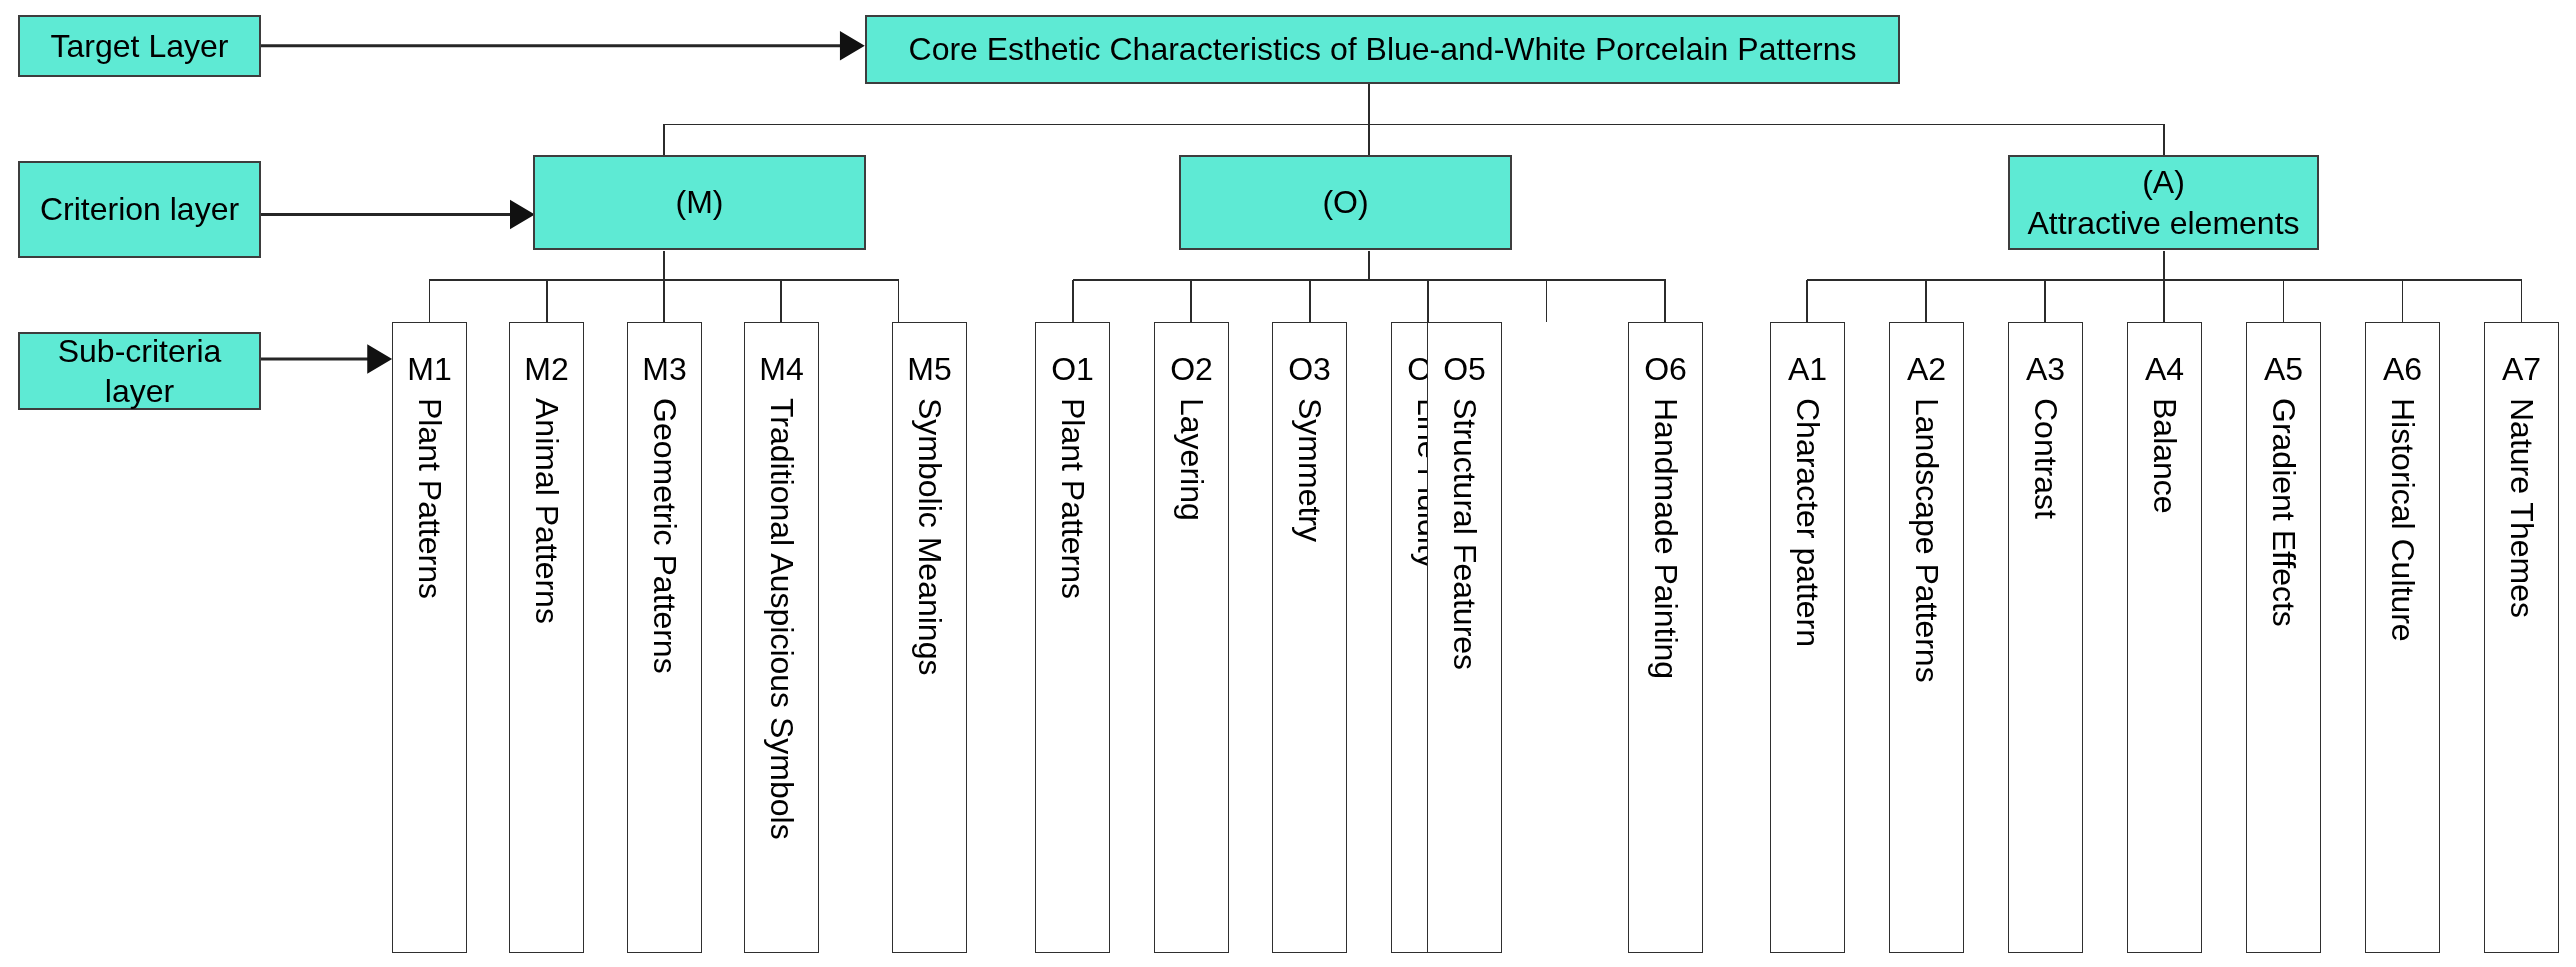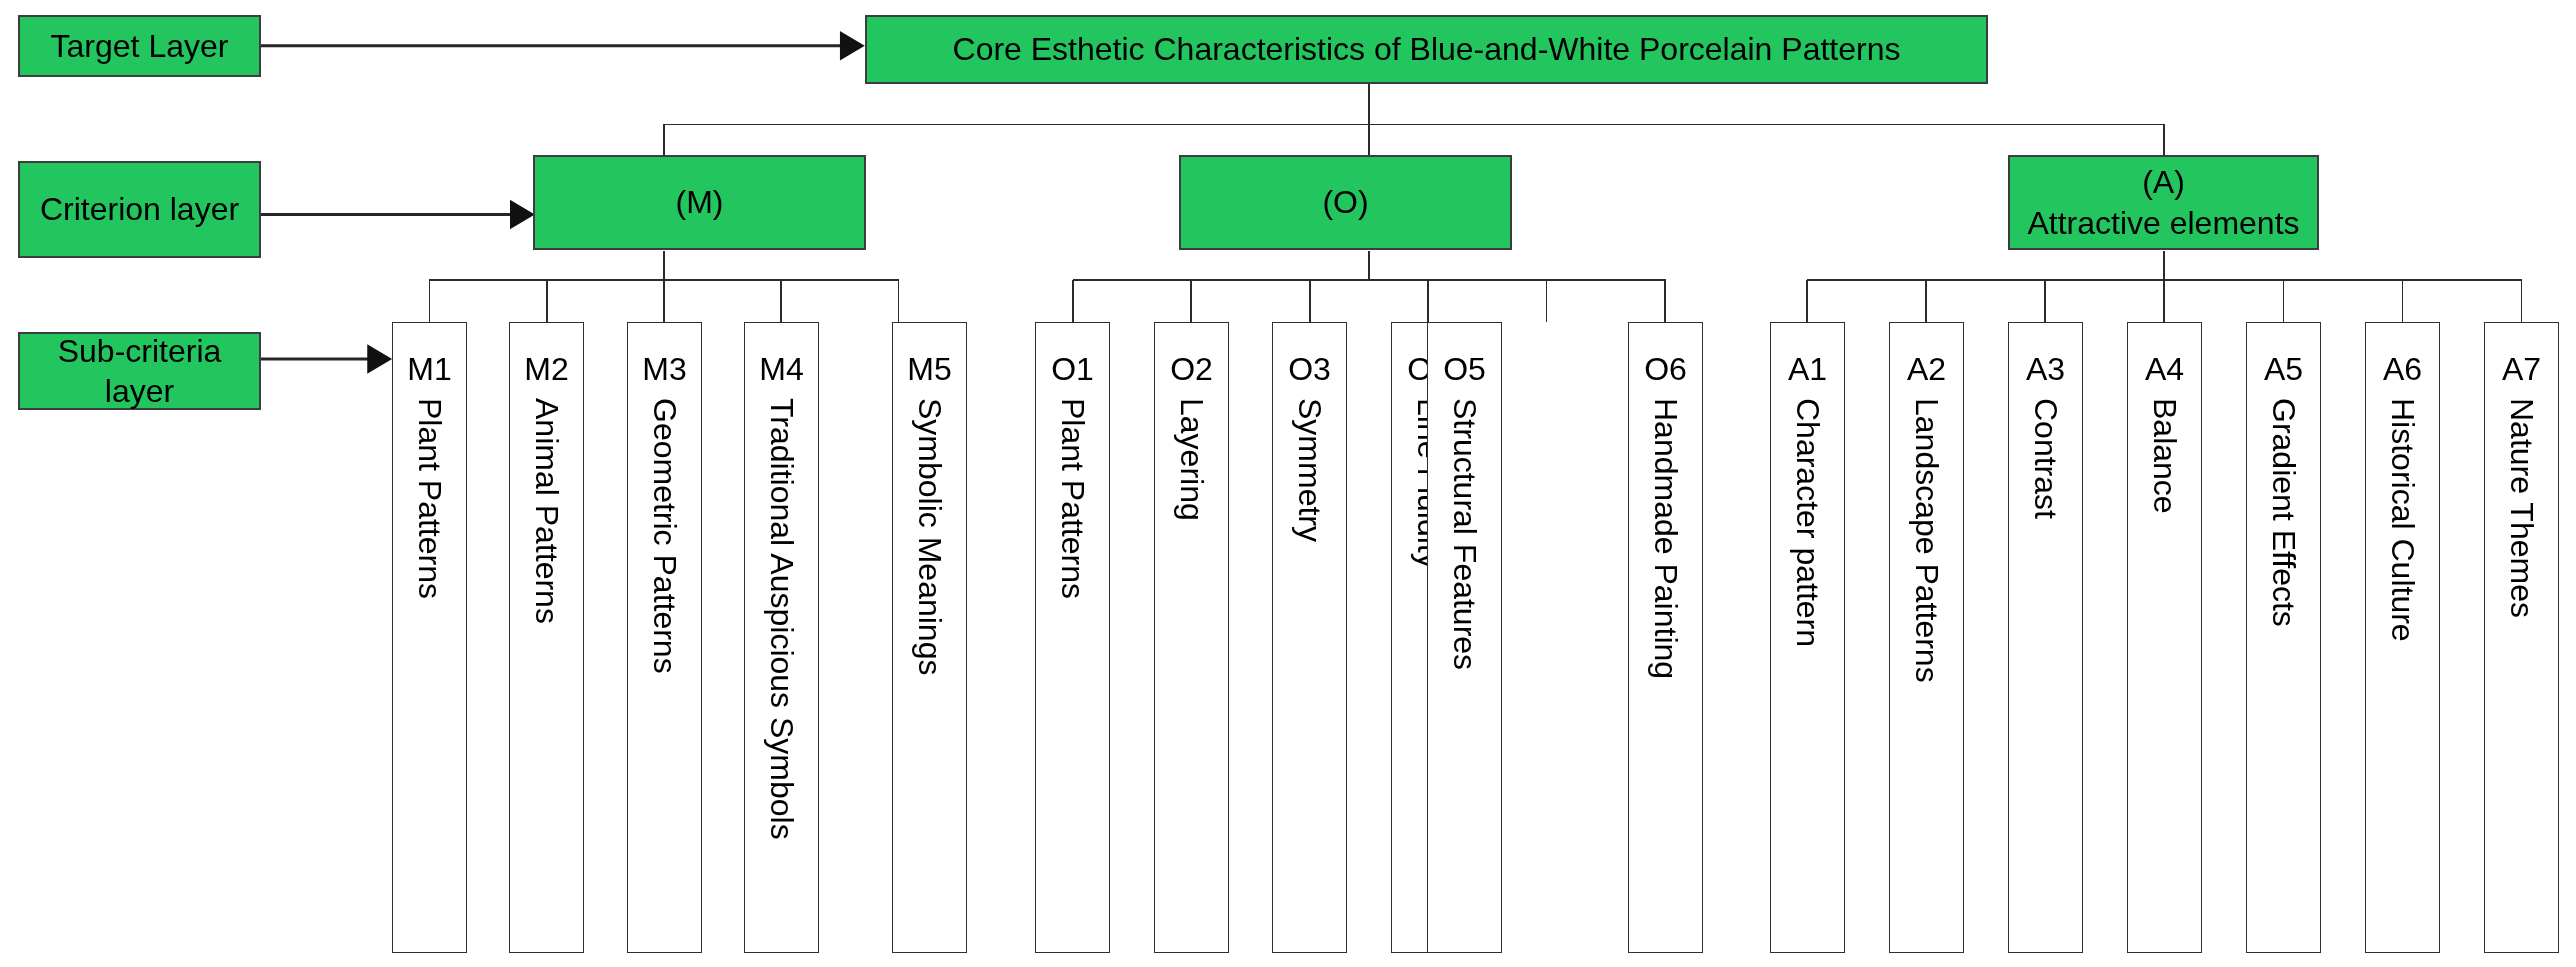--- a/index.html
+++ b/index.html
@@ -18,36 +18,36 @@
   }
   svg.wires {
     position: absolute;
     left: 0; top: 0;
     width: 2576px; height: 968px;
     z-index: 1;
   }
   .box {
     position: absolute;
     box-sizing: border-box;
-    background: #22c55e;
+    background: #5eead4;
     border: 2.4px solid #3d3d3d;
     display: flex;
     flex-direction: column;
     align-items: center;
     justify-content: center;
     text-align: center;
     font-size: 32px;
     line-height: 1.26;
     z-index: 2;
   }
   .side-box   { left: 18px; width: 243px; }
   .target-box      { top: 15px;  height: 62px; }
   .criterion-label { top: 153px; height: 97px; margin-top: 8px; }
   .subcriteria-label { top: 332px; height: 78px; }
-  .title-box  { left: 865px; top: 15px; width: 1123px; height: 69px; }
+  .title-box  { left: 865px; top: 15px; width: 1035px; height: 69px; }
   .crit-box   { top: 155px; height: 95px; }
   .crit-m { left: 533px;  width: 333px; }
   .crit-o { left: 1179px; width: 333px; }
   .crit-a { left: 2008px; width: 311px; }
   .col {
     position: absolute;
     top: 322px;
     width: 75px;
     height: 631px;
     box-sizing: border-box;

